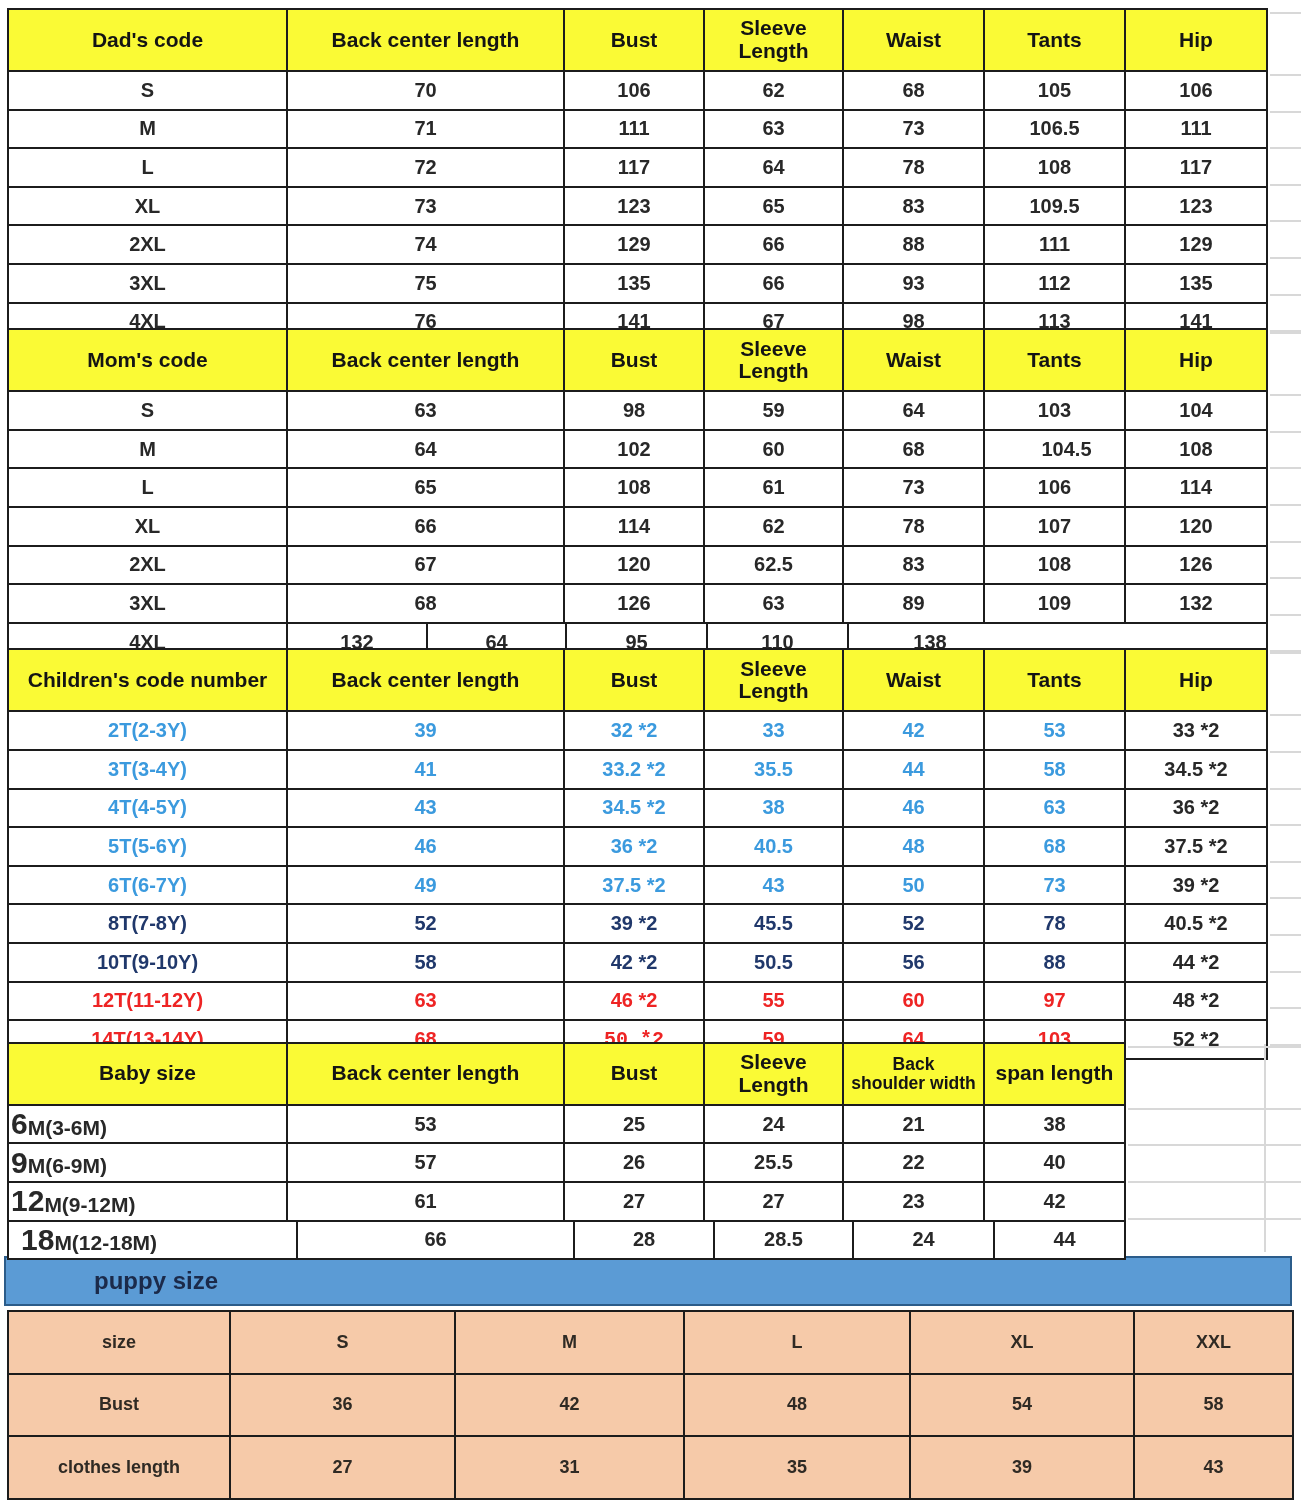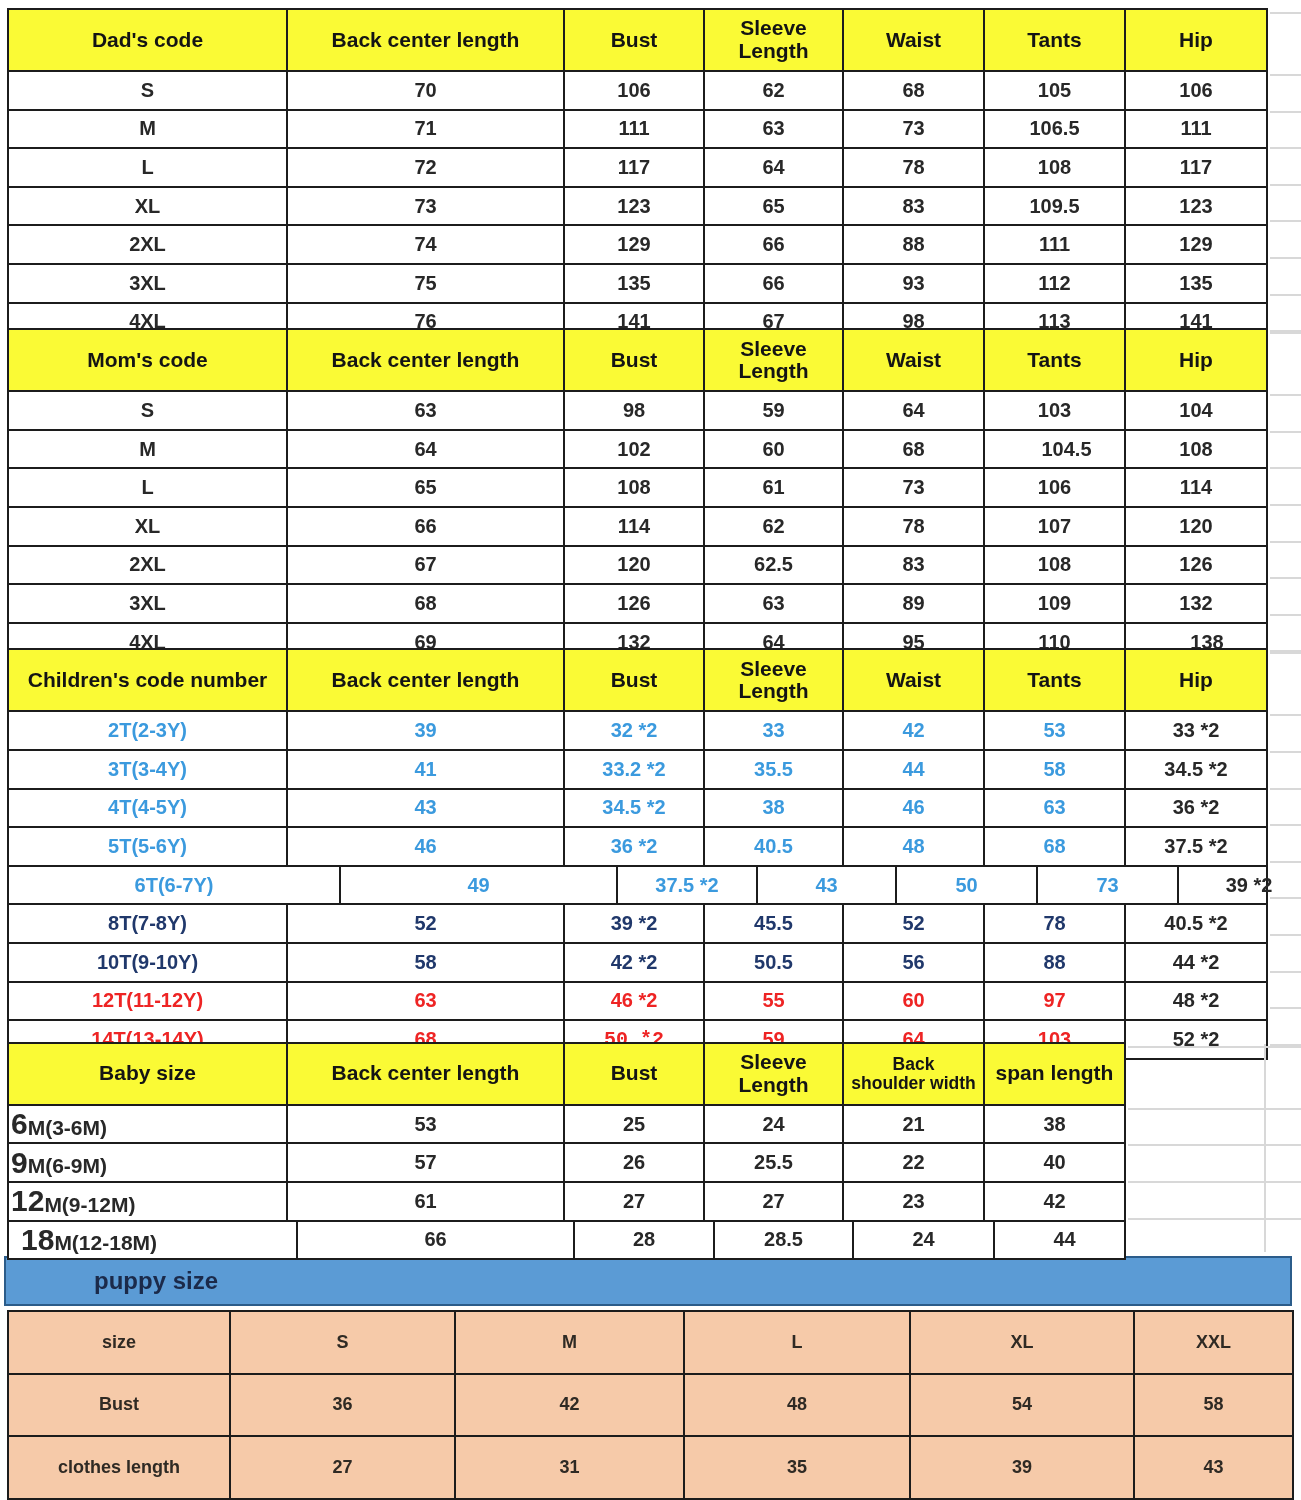--- a/index.html
+++ b/index.html
@@ -238,21 +238,20 @@
         <div class="cell c-black" style="width: 277px;">3XL</div>
         <div class="cell c-black" style="width: 277px;">68</div>
         <div class="cell c-black" style="width: 140px;">126</div>
         <div class="cell c-black" style="width: 139px;">63</div>
         <div class="cell c-black" style="width: 141px;">89</div>
         <div class="cell c-black" style="width: 141px;">109</div>
         <div class="cell c-black" style="width: 142px;">132</div>
       </div>
       <div class="row" style="height: 36.6px;">
         <div class="cell c-black" style="width: 277px;">4XL</div>
-        <div class="cell c-black" style="width: 277px;">69</div>
         <div class="cell c-black" style="width: 140px;">132</div>
         <div class="cell c-black" style="width: 139px;">64</div>
         <div class="cell c-black" style="width: 141px;">95</div>
         <div class="cell c-black" style="width: 141px;">110</div>
         <div class="cell c-black" style="width: 164px;">138</div>
       </div>
     </div>
     <div class="sec" style="left: 7px; top: 648.4px; width: 1261px;">
       <div class="row" style="height: 60px;">
         <div class="cell hdr" style="width: 277px;">Children's code number</div>
@@ -294,21 +293,21 @@
       <div class="row" style="height: 36.6px;">
         <div class="cell c-blue" style="width: 277px;">5T(5-6Y)</div>
         <div class="cell c-blue" style="width: 277px;">46</div>
         <div class="cell c-blue" style="width: 140px;">36 *2</div>
         <div class="cell c-blue" style="width: 139px;">40.5</div>
         <div class="cell c-blue" style="width: 141px;">48</div>
         <div class="cell c-blue" style="width: 141px;">68</div>
         <div class="cell c-black" style="width: 142px;">37.5 *2</div>
       </div>
       <div class="row" style="height: 36.6px;">
-        <div class="cell c-blue" style="width: 330px;">6T(6-7Y)</div>
+        <div class="cell c-blue" style="width: 277px;">6T(6-7Y)</div>
         <div class="cell c-blue" style="width: 277px;">49</div>
         <div class="cell c-blue" style="width: 140px;">37.5 *2</div>
         <div class="cell c-blue" style="width: 139px;">43</div>
         <div class="cell c-blue" style="width: 141px;">50</div>
         <div class="cell c-blue" style="width: 141px;">73</div>
         <div class="cell c-black" style="width: 142px;">39 *2</div>
       </div>
       <div class="row" style="height: 36.6px;">
         <div class="cell c-navy" style="width: 277px;">8T(7-8Y)</div>
         <div class="cell c-navy" style="width: 277px;">52</div>

